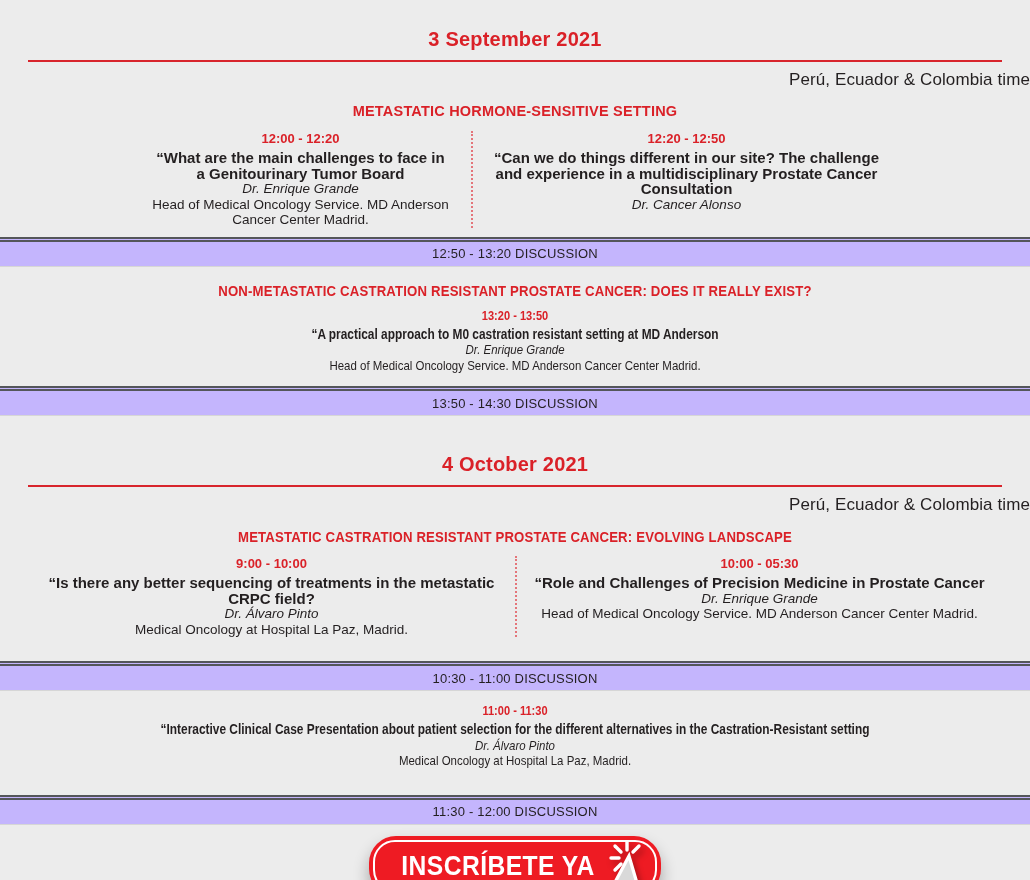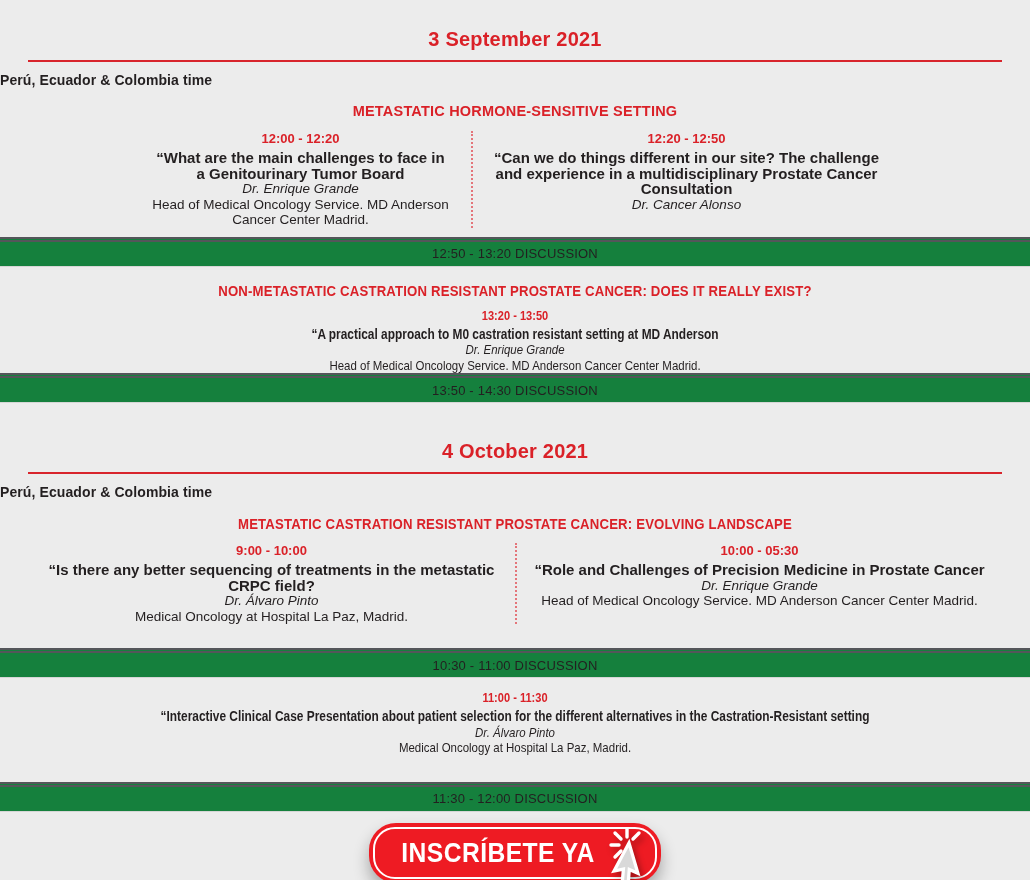--- a/index.html
+++ b/index.html
@@ -13,22 +13,22 @@
   .page{position:relative;width:1030px;height:880px;overflow:hidden;}
 
   .day-title{
     padding-top:27px;margin:0;
     text-align:center;
     font-size:20px;font-weight:bold;
     color:#da2128;letter-spacing:.2px;line-height:25px;
   }
   .red-rule{height:2px;background:#d8252c;margin:8px 28px 0;}
   .tz{
-    margin-top:10px;text-align:left;
-    font-size:14px;font-weight:bold;line-height:16px;letter-spacing:.1px;
+    margin-top:10px;text-align:right;
+    font-size:17px;font-weight:normal;line-height:16px;letter-spacing:.1px;
   }
   .section-heading{
     margin-top:15px;text-align:center;
     font-size:14.5px;font-weight:bold;color:#da2128;line-height:17px;letter-spacing:.2px;
   }
   .narrow{transform:scaleX(.85);transform-origin:50% 50%;}
   .nowrap{white-space:nowrap;}
 
   .two-col{display:grid;}
   .cols-day1{margin:11px 130px 0;grid-template-columns:341px 429px;}
@@ -40,21 +40,21 @@
   .stitle{font-size:15px;font-weight:bold;line-height:15.5px;margin:0 auto;}
   .speaker{font-size:13.5px;font-style:italic;line-height:15.5px;}
   .affil{font-size:13.5px;line-height:15.5px;margin:0 auto;}
   .w296{max-width:296px;}
   .w310{max-width:312px;}
   .w398{max-width:398px;}
 
   .single-session{text-align:center;}
 
   .disc-bar{
-    background:#15803d;
+    background:#c4b5fd;
     border-top:5px double #54565a;
     border-bottom:1px solid #d6d6d6;
     height:24px;
     display:flex;align-items:center;justify-content:center;
     font-size:13px;letter-spacing:.2px;
   }
 
   .cta-wrap{margin-top:11px;display:flex;justify-content:center;}
   .cta{
     position:relative;
@@ -115,21 +115,21 @@
 
   <div class="section-heading narrow nowrap" style="font-size:15.5px;">NON-METASTATIC CASTRATION RESISTANT PROSTATE CANCER: DOES IT REALLY EXIST?</div>
 
   <div class="single-session narrow" style="margin-top:9px;">
     <div class="time">13:20 - 13:50</div>
     <div class="stitle nowrap" style="font-size:14px;">“A practical approach to M0 castration resistant setting at MD Anderson</div>
     <div class="speaker">Dr. Enrique Grande</div>
     <div class="affil nowrap">Head of Medical Oncology Service. MD Anderson Cancer Center Madrid.</div>
   </div>
 
-  <div class="disc-bar" style="">
+  <div class="disc-bar" style="margin-top:13px;">
     <span>13:50 - 14:30 DISCUSSION</span>
   </div>
 
   <h1 class="day-title" style="padding-top:36px;">4 October 2021</h1>
   <div class="red-rule"></div>
   <div class="tz">Perú, Ecuador &amp; Colombia time</div>
   <div class="section-heading narrow nowrap" style="font-size:15.5px;">METASTATIC CASTRATION RESISTANT PROSTATE CANCER: EVOLVING LANDSCAPE</div>
 
   <div class="two-col cols-day2">
     <div class="col">

